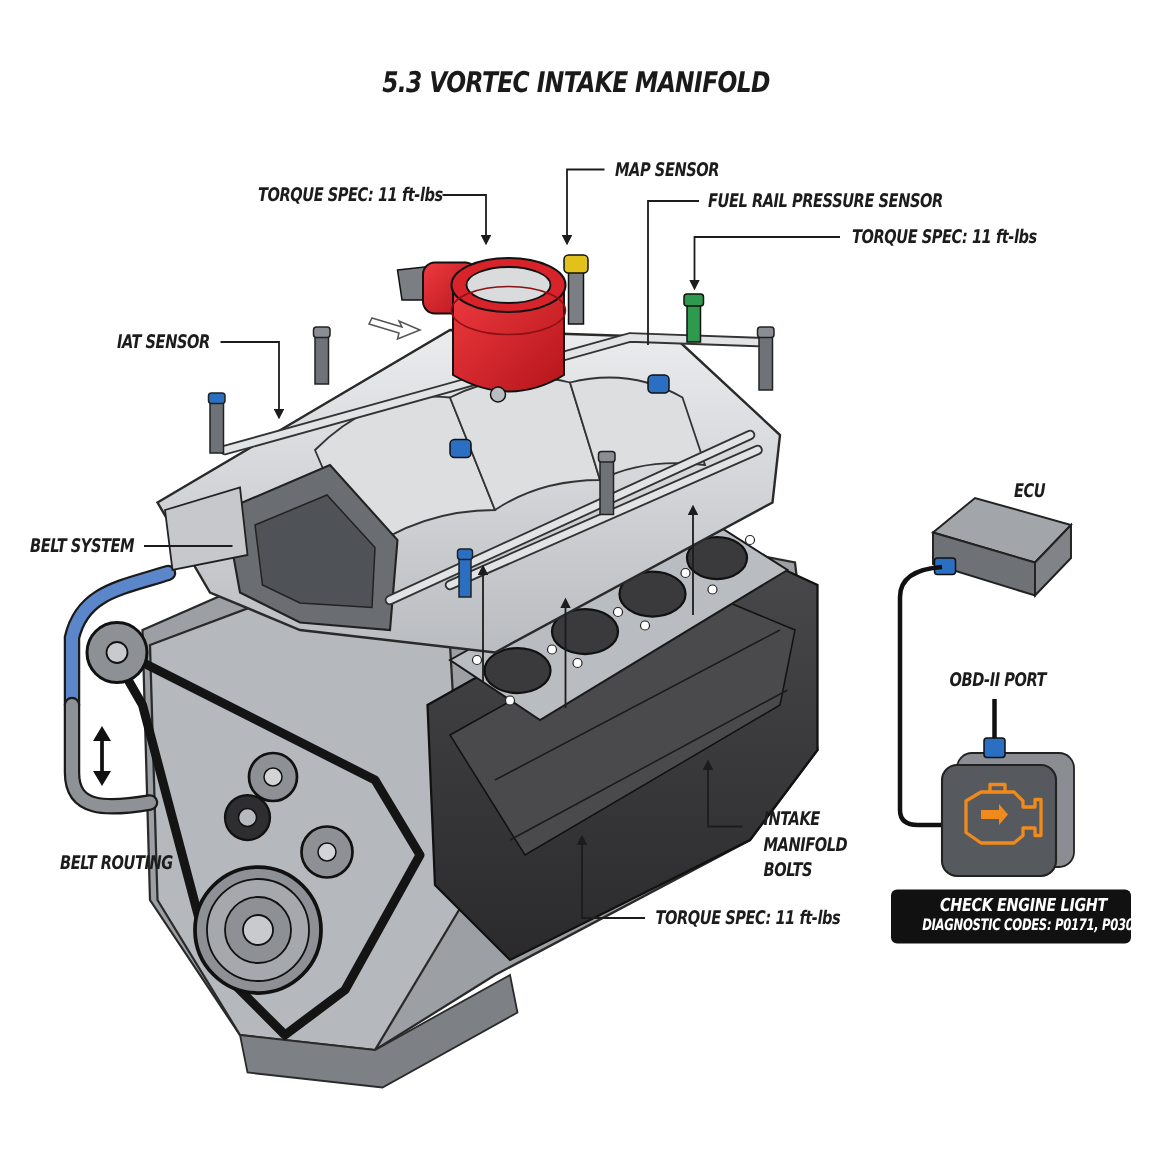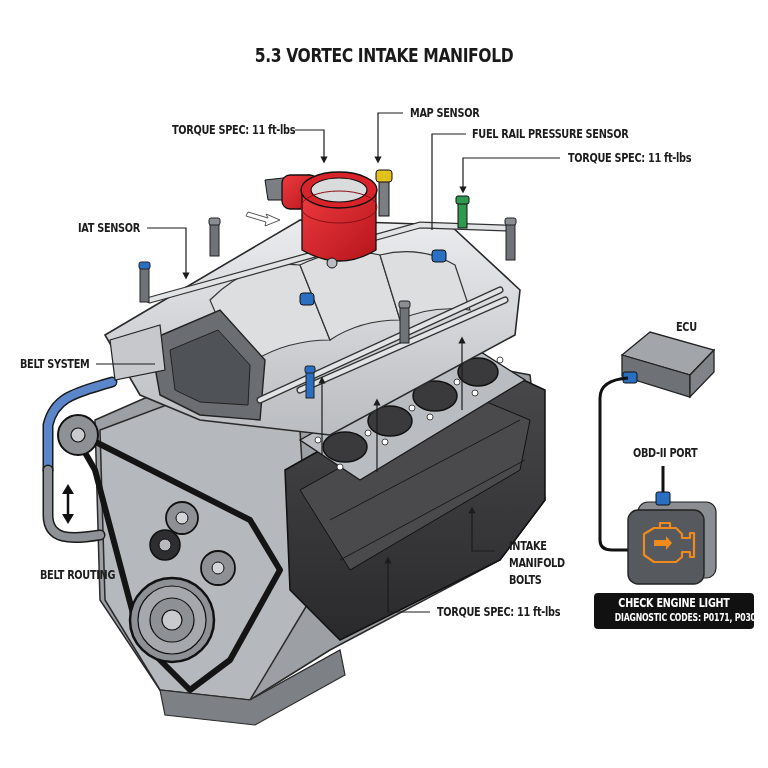--- a/index.html
+++ b/index.html
@@ -1,27 +1,27 @@
 <!DOCTYPE html>
 <html><head>
 <meta charset="utf-8">
 <style>
   html, body { margin: 0; padding: 0; background: #ffffff; }
   body { width: 768px; height: 768px; position: relative; overflow: hidden;
          font-family: "Liberation Sans", "DejaVu Sans", sans-serif; }
-  #stage { position: absolute; left: 0; top: 0; width: 768px; height: 768px; }
+  #stage { position: absolute; left: 0; top: 0; width: 768px; height: 768px; font-style: italic; }
   .title { position: absolute; left: 0; width: 768px; top: 44px; text-align: center;
            font-family: "DejaVu Sans", sans-serif; font-weight: bold; font-size: 19px;
            letter-spacing: -0.5px; color: #1a1a1a; transform: scaleX(0.82); transform-origin: center; }
   .lbl { position: absolute; font-family: "DejaVu Sans", sans-serif; font-weight: bold;
          font-size: 12.5px; color: #1c1c1c; white-space: nowrap; letter-spacing: -0.4px;
          transform: scaleX(0.78); transform-origin: left center; line-height: 14px; }
   .lbl.multi { white-space: pre-line; line-height: 17px; }
   .cel-box { position: absolute; left: 594px; top: 593px; width: 160px; height: 36px;
-             background: #111; border-radius: 4px; color: #fff; text-align: center;
+             background: #111; border-radius: 4px; color: #fff; text-align: right;
              font-family: "DejaVu Sans", sans-serif; font-weight: bold; }
   .cel-box .l1 { font-size: 12px; margin-top: 3px; transform: scaleX(0.8); letter-spacing:-0.3px; }
   .cel-box .l2 { font-size: 10.5px; margin-top: 1px; transform: scaleX(0.74); letter-spacing:-0.3px; white-space: nowrap; }
 </style>
 </head>
 <body>
 
 <div id="stage">
 
   <div class="title">5.3 VORTEC INTAKE MANIFOLD</div>

